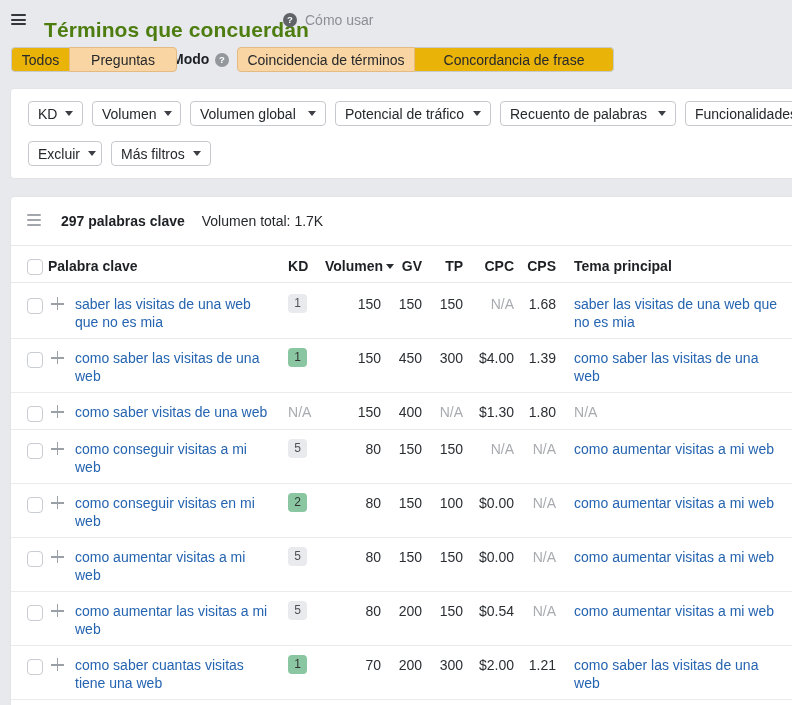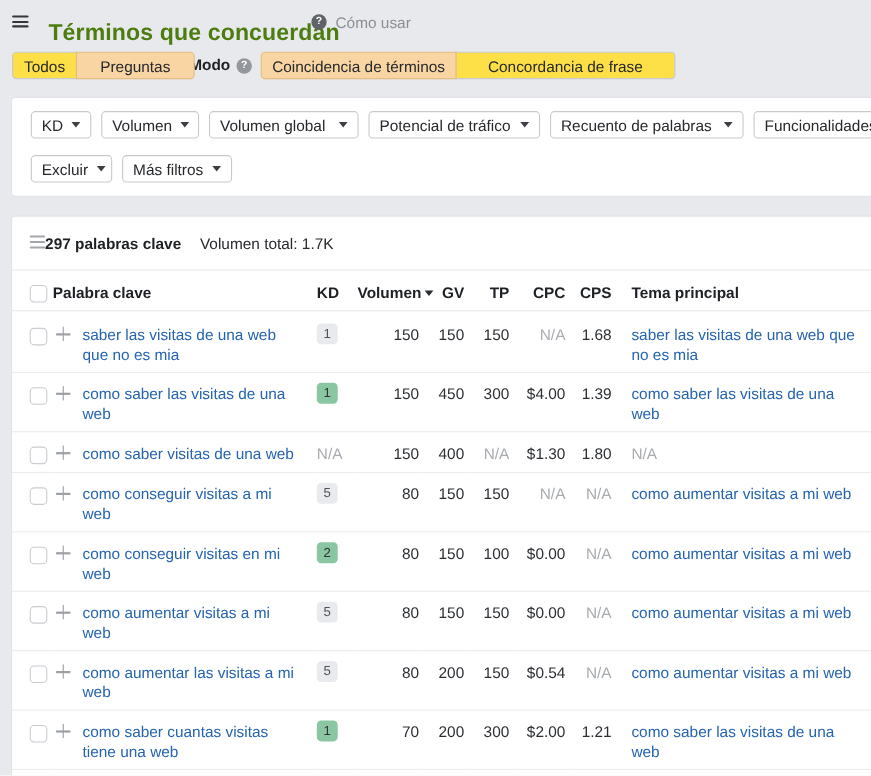--- a/index.html
+++ b/index.html
@@ -26,21 +26,21 @@
   }
   .help-title { left:283px; top:13px; background:#606368; }
   .how-to-link { position:absolute; left:305px; top:12px; color:#8b8f95; cursor:pointer; text-decoration:none;text-align:center; }
 
   
   .toggle-row { position:absolute; left:0; top:47px; right:0; height:25px; }
   .seg-group { position:absolute; top:0; display:flex; }
   .group-questions { left:11px; }
   .group-mode { left:237px; }
   .seg {
-    height:25px; border:1px solid #c6c9cd; background:#fde047; color:#26282c;
+    height:25px; border:1px solid #c6c9cd; background:#eab308; color:#26282c;
     font-family:inherit; font-size:14px; text-align:center; cursor:pointer;
     display:flex; align-items:center; justify-content:center; padding:0;
   }
   .seg + .seg { margin-left:-1px; }
   .seg:first-child { border-radius:4px 0 0 4px; }
   .seg:last-child { border-radius:0 4px 4px 0; }
   .seg.active { background:#f8d5a3; border-color:#e4bc83; position:relative; z-index:1; }
   .seg-todos { width:59px; }
   .seg-preguntas { width:108px; }
   .seg-coincidencia { width:178px; }
@@ -70,21 +70,21 @@
   .row-2 .filter-btn:nth-child(1) { width:74px; }
   .row-2 .filter-btn:nth-child(2) { width:100px; }
 
   .table-panel {
     position:absolute; left:10px; top:196px; width:1000px; height:520px;
     background:#fff; border:1px solid #e2e4e7; border-radius:4px 4px 0 0;
   }
   .table-toolbar { height:49px; border-bottom:1px solid #e7e8ea; display:flex; align-items:center; }
   .hamburger-gray { width:14px; margin-left:16px; cursor:pointer; }
   .hamburger-gray span { height:2px; background:#a3a6aa; margin-bottom:3px; }
-  .kw-count { font-weight:bold; margin-left:0; color:#1d2024; }
+  .kw-count { font-weight:bold; margin-left:20px; color:#1d2024; }
   .vol-total { margin-left:17px; color:#26282c; }
 
   table { border-collapse:collapse; table-layout:fixed; width:999px; }
   col.c-check { width:34px; } col.c-plus { width:24px; } col.c-kw { width:216px; }
   col.c-kd { width:40px; } col.c-vol { width:60px; } col.c-gv { width:41px; }
   col.c-tp { width:41px; } col.c-cpc { width:51px; } col.c-cps { width:42px; }
   th { font-weight:bold; color:#1d2024; text-align:left; padding:11px 0 7px 0; border-bottom:1px solid #e7e8ea; vertical-align:top; line-height:18px; }
   th.num, td.num { text-align:right; padding-right:4px; }
   th.th-kw { padding-left:3px; }
   th.th-kd { padding-left:3px; }

